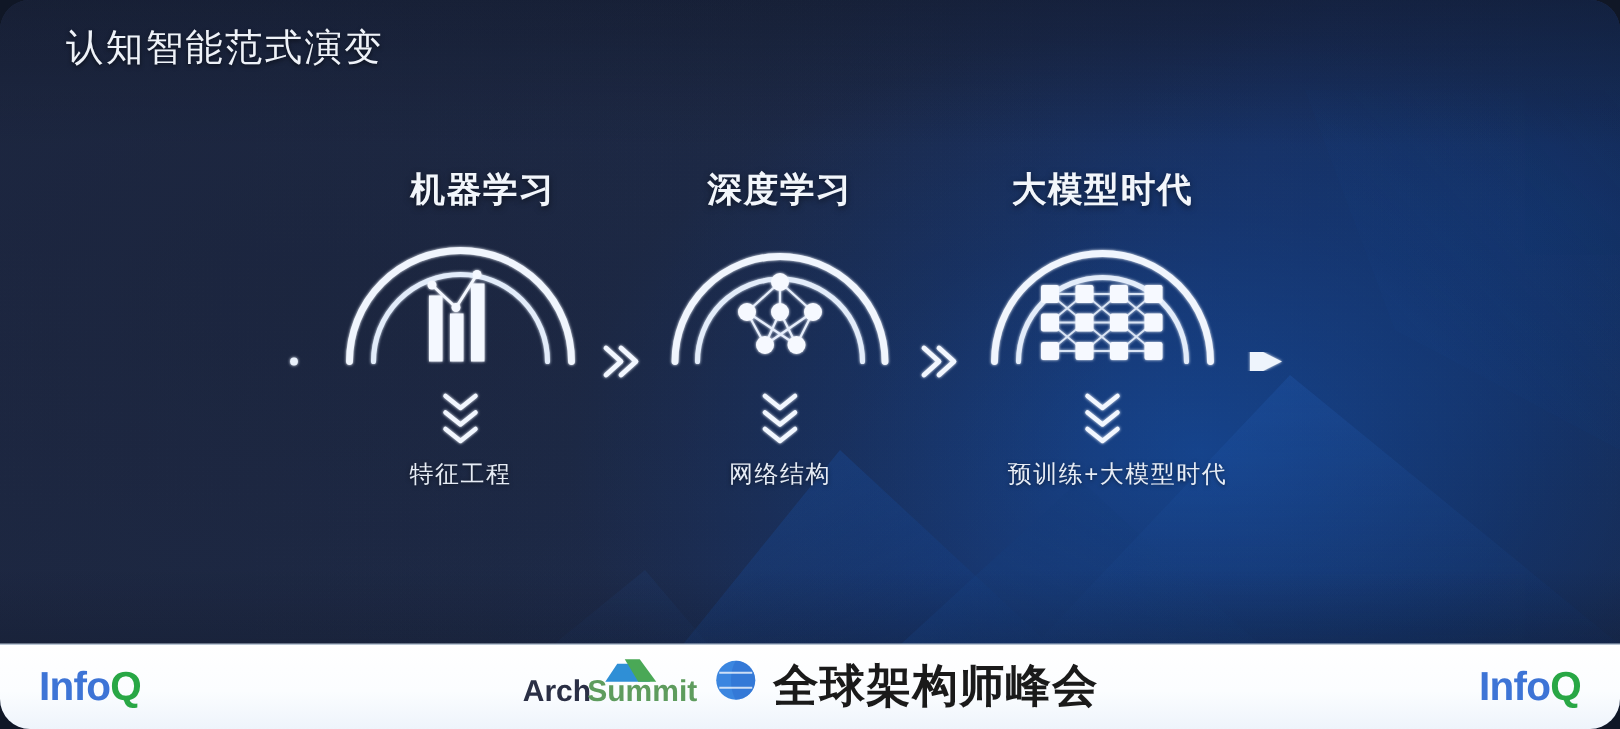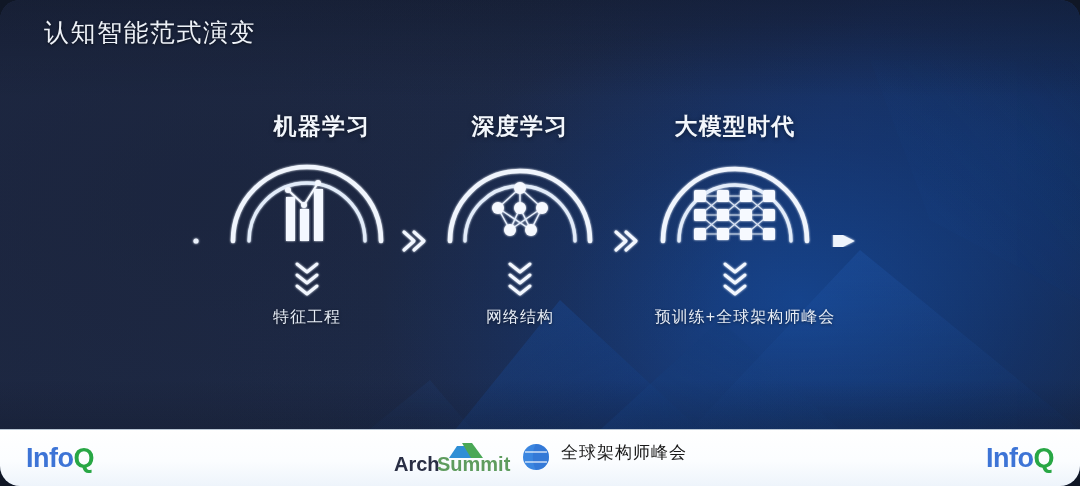--- a/index.html
+++ b/index.html
@@ -127,22 +127,22 @@
   .footer-center {
     position: absolute;
     left: 50%;
     top: 50%;
     transform: translate(-50%, -50%);
     display: flex;
     align-items: flex-start;
     gap: 9px;
   }
   .summit-text {
-    font-size: 17px;
-    font-weight: 400;
+    font-size: 30px;
+    font-weight: 700;
     letter-spacing: 1px;
     color: #1a1a1a;
     white-space: nowrap;
   }
   .infoq {
     font-size: 27px;
     font-weight: 800;
     letter-spacing: -0.5px;
     line-height: 1;
     white-space: nowrap;
@@ -314,21 +314,21 @@
       <path d="M725,286 L735,294 L745,286" fill="none" stroke="#f2f7ff" stroke-width="3" stroke-linecap="round" stroke-linejoin="round"></path>
     </g>
   </svg>
 
   <div class="stage-title" style="left:322px;">机器学习</div>
   <div class="stage-title" style="left:735px;">大模型时代</div>
   <div class="stage-title" style="left:520px;">深度学习</div>
 
   <div class="stage-caption" style="left:307px;">特征工程</div>
   <div class="stage-caption" style="left:520px;">网络结构</div>
-  <div class="stage-caption" style="left:745px;">预训练+全球架构师峰会</div>
+  <div class="stage-caption" style="left:745px;">预训练+大模型时代</div>
 
   <div class="footer">
 
     <div class="footer-left">
       <div class="infoq">
         <span class="i-part">Info</span><span class="q-part">Q</span>
       </div>
     </div>
 
     <div class="footer-center">

